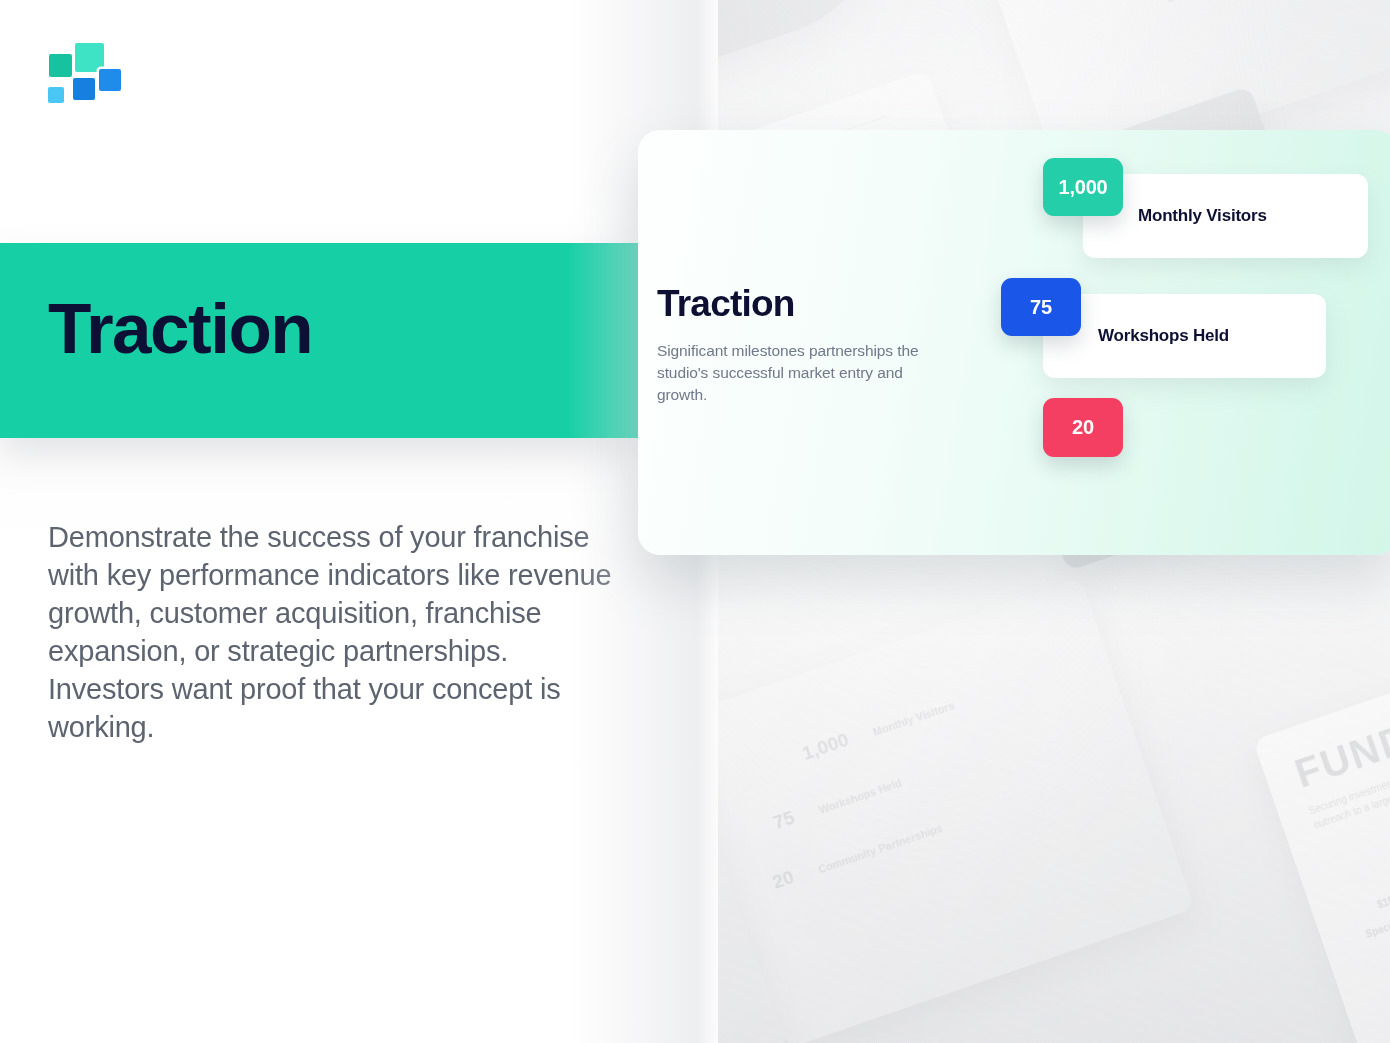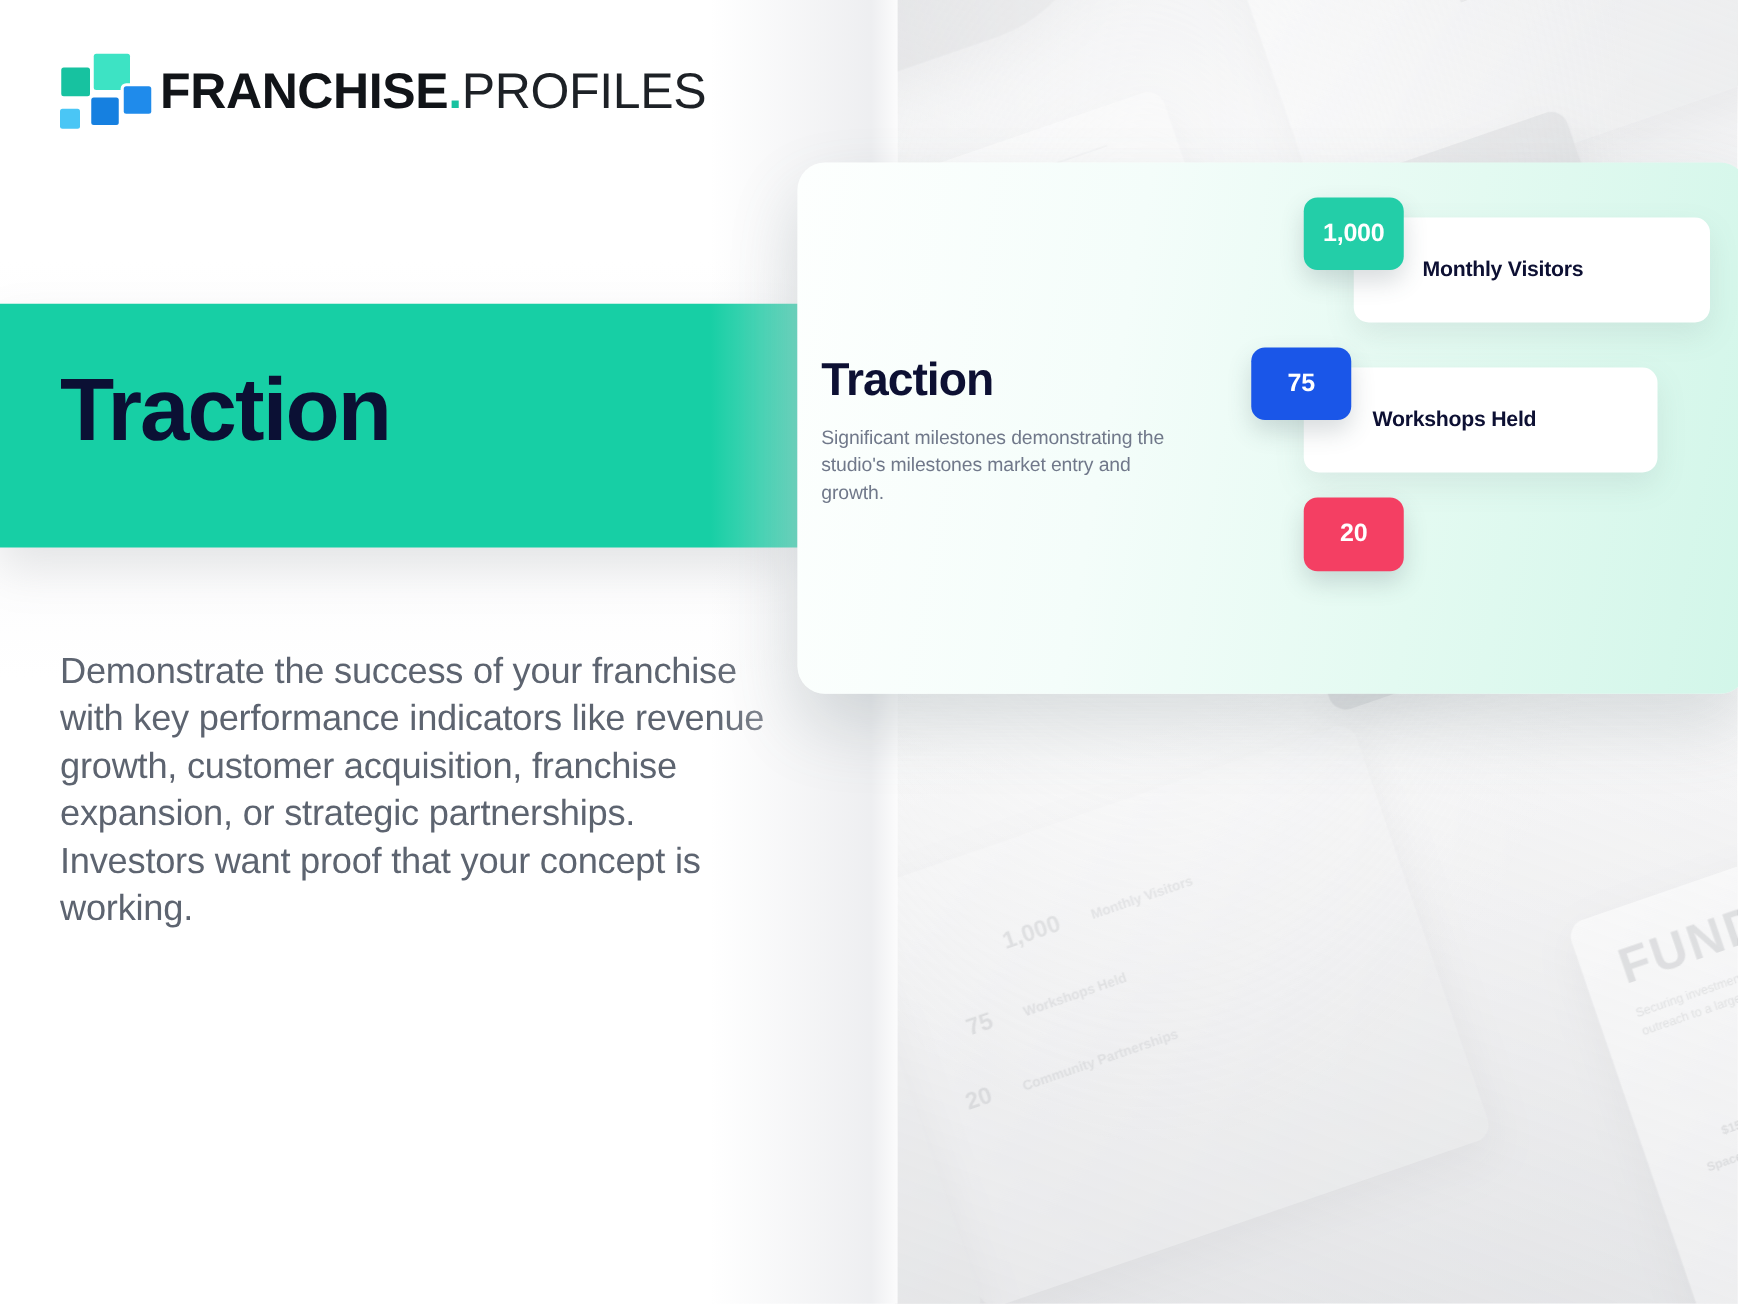--- a/index.html
+++ b/index.html
@@ -370,39 +370,36 @@
   <div class="left-panel">
 
     <div class="logo">
       <div class="logo-mark">
         <i class="lm1"></i>
         <i class="lm2"></i>
         <i class="lm3"></i>
         <i class="lm4"></i>
         <i class="lm5"></i>
       </div>
-      <div class="logo-word">
-        <span class="b">FRANCHISE</span><span class="dot">.</span><span class="l">PROFILES</span>
-      </div>
     </div>
 
     <div class="teal-band">
       <h1>Traction</h1>
     </div>
 
     <p class="body-copy">Demonstrate the success of your franchise with key performance indicators like revenue growth, customer acquisition, franchise expansion, or strategic partnerships. Investors want proof that your concept is working.</p>
 
     <div class="left-sheen"></div>
   </div>
 
   <div class="float-card">
 
     <div class="card-left">
       <div class="card-title">Traction</div>
-      <div class="card-desc">Significant milestones demonstrating the studio's milestones market entry and growth.</div>
+      <div class="card-desc">Significant milestones partnerships the studio's successful market entry and growth.</div>
     </div>
 
     <div class="metrics">
 
       <div class="metric m1">
         <div class="metric-card">
           <span class="metric-label">Monthly Visitors</span>
         </div>
         <div class="metric-badge">1,000</div>
       </div>

